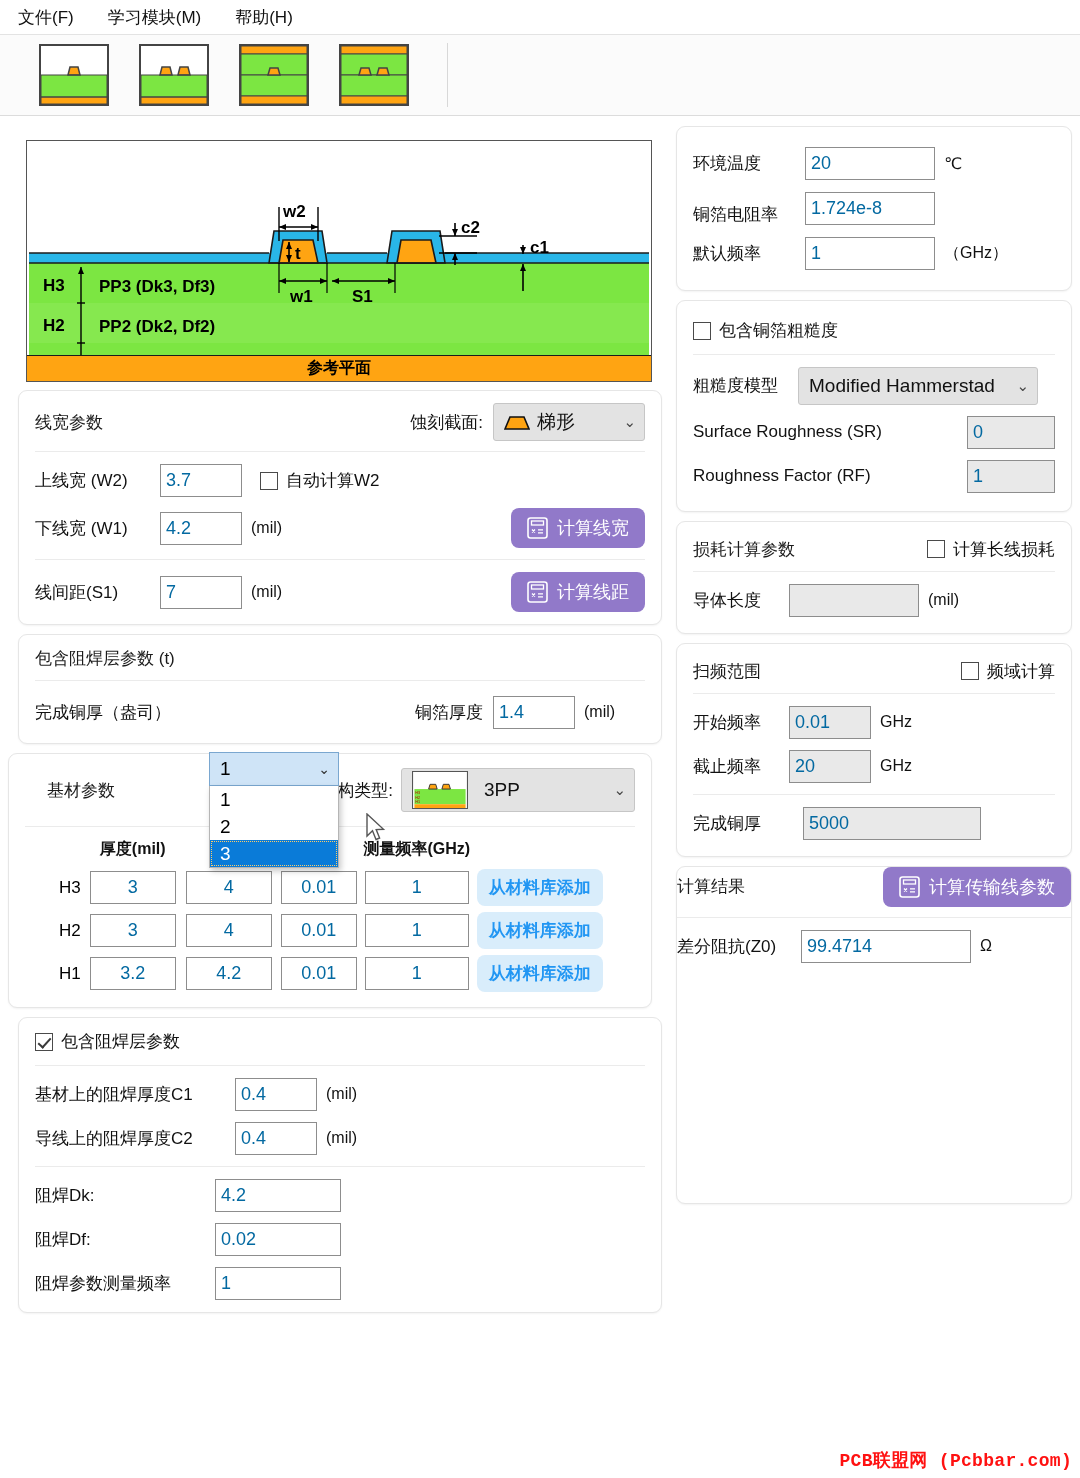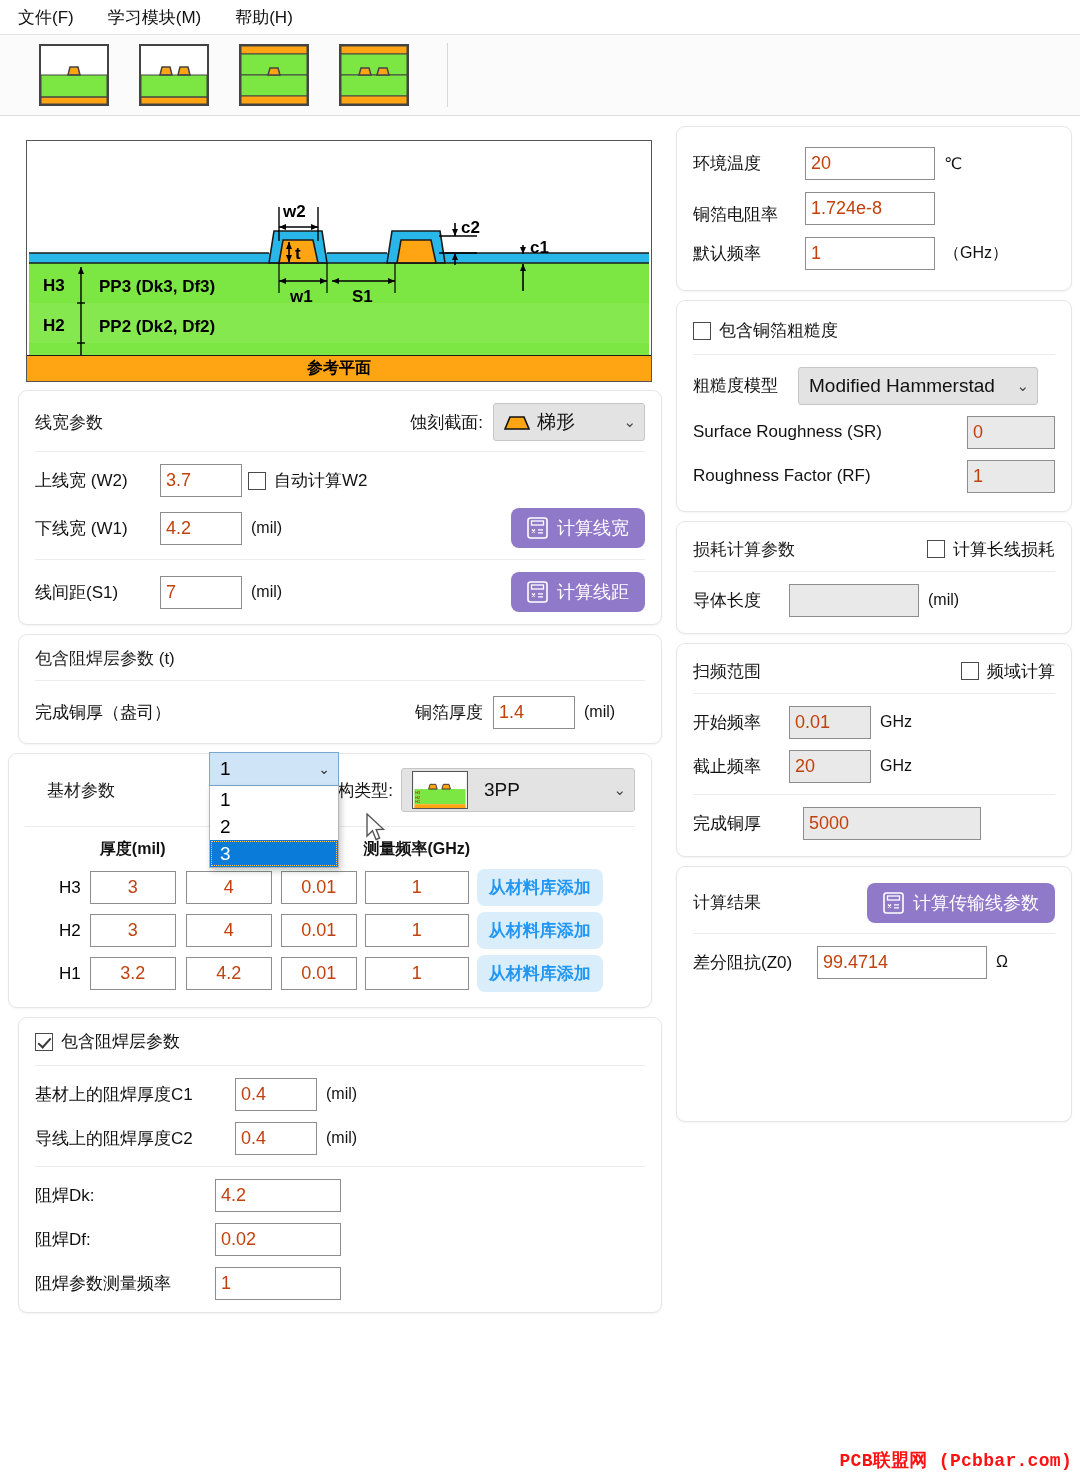--- a/index.html
+++ b/index.html
@@ -64,21 +64,21 @@
   .card-title { font-size: 17px; color: #1b1b1b; }
   .hr { height: 1px; background: #ebebeb; margin: 10px 0 12px 0; }
 
   .row { display: flex; align-items: center; margin-bottom: 11px; }
   .row:last-child { margin-bottom: 0; }
   .lbl { font-size: 17px; color: #111; }
   .unit { font-size: 16px; color: #111; margin-left: 9px; }
 
   input.tb {
     font-family: "Liberation Sans", sans-serif;
-    font-size: 18px; color: #c2410c; padding: 3px 5px;
+    font-size: 18px; color: #0369a1; padding: 3px 5px;
     border: 1px solid #8d8d8d; background: #fff; border-radius: 0; height: 33px;
   }
   input.tb.gray { background: #e9e9e9; border-color: #8d8d8d; }
 
   
   .cb { display: inline-flex; align-items: center; gap: 8px; cursor: pointer; font-size: 17px; color: #111; }
   .cb .box {
     width: 18px; height: 18px; border: 1px solid #4a4a4a; background: #fff;
     display: inline-block; position: relative; flex: 0 0 auto;
   }
@@ -297,21 +297,21 @@
               <span class="txt">梯形</span>
               <span class="chev">⌄</span>
             </div>
           </div>
         </div>
         <div class="hr"></div>
 
         <div class="row">
           <span class="lbl" style="width:125px;">上线宽 (W2)</span>
           <input class="tb" style="width: 82px;" value="3.7">
-          <label class="cb" style="margin-left:6px;">
+          <label class="cb" style="margin-left:18px;">
             <span class="box"></span>
             <span>自动计算W2</span>
           </label>
         </div>
 
         <div class="row">
           <span class="lbl" style="width:125px;">下线宽 (W1)</span>
           <input class="tb" style="width: 82px;" value="4.2">
           <span class="unit">(mil)</span>
           <span class="spacer-fill"></span>
@@ -534,21 +534,21 @@
           <input class="tb gray" style="width: 82px;" value="20">
           <span class="unit">GHz</span>
         </div>
         <div class="hr"></div>
         <div class="row">
           <span class="lbl" style="width:110px;">完成铜厚</span>
           <input class="tb gray" style="width: 178px;" value="5000">
         </div>
       </div>
 
-      <div class="card" style="padding:16px;height:256px;">
+      <div class="card" style="padding:0;height:338px;">
         <div class="card-hdr">
           <div class="card-title">计算结果</div>
           <button class="btn-purple">
             <svg width="21" height="22" viewBox="0 0 21 22">
               <rect x="1" y="1" width="19" height="20" rx="2.5" fill="none" stroke="#fff" stroke-width="1.6"></rect>
               <rect x="4.5" y="4" width="12" height="4" fill="none" stroke="#fff" stroke-width="1.3"></rect>
               <path d="M5 12.5 l3 3 M8 12.5 l-3 3" stroke="#fff" stroke-width="1.3"></path>
               <path d="M11 12.8 h5 M11 15.8 h5" stroke="#fff" stroke-width="1.3"></path>
             </svg>
             <span>计算传输线参数</span>

